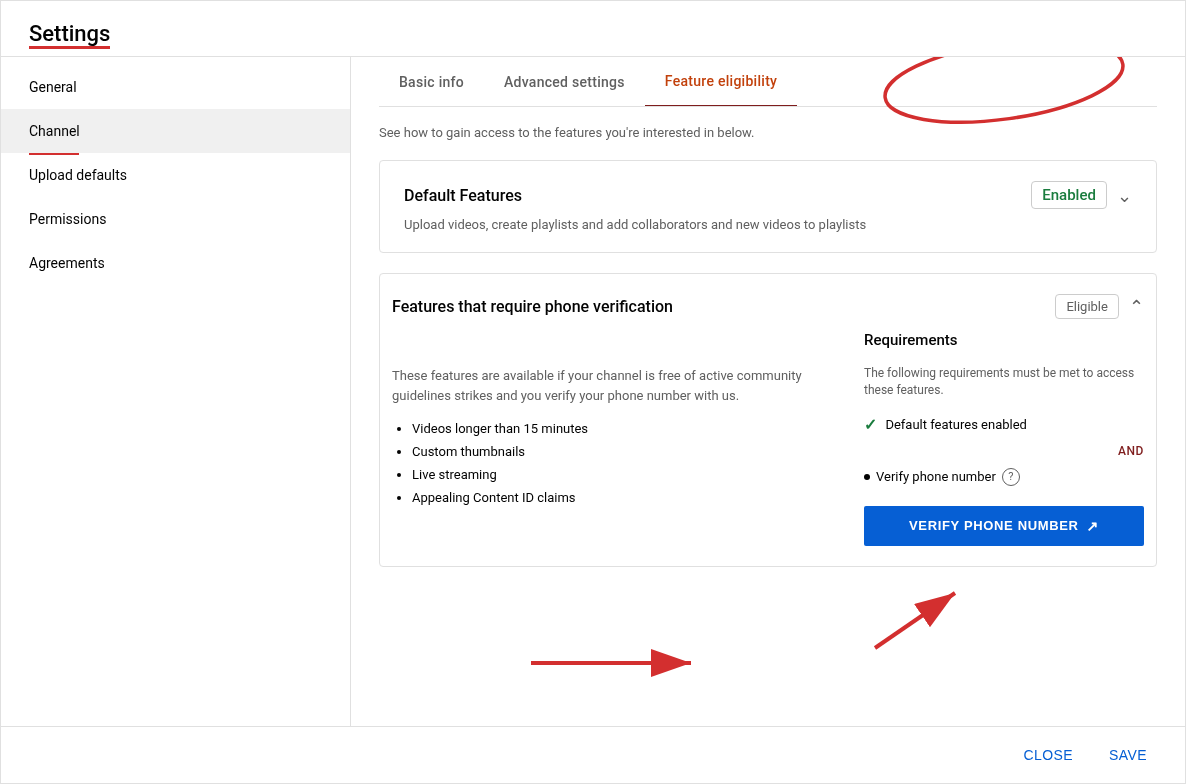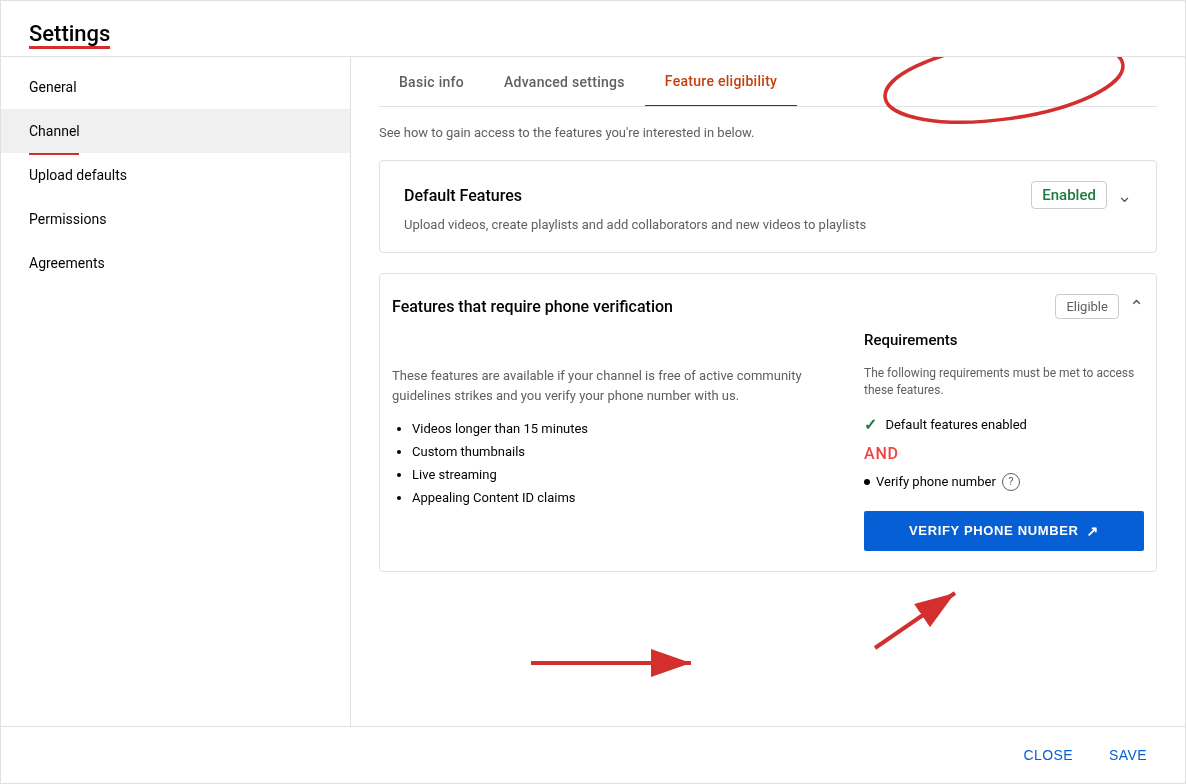--- a/index.html
+++ b/index.html
@@ -203,23 +203,23 @@
       gap: 8px;
       font-size: 13px;
       margin-bottom: 8px;
     }
     .check-icon {
       color: #1a7c3e;
       font-size: 16px;
       font-weight: bold;
     }
     .and-divider {
-      text-align: left;
-      font-size: 16px;
-      color: #ef4444;
+      text-align: right;
+      font-size: 12px;
+      color: #7f1d1d;
       font-weight: 500;
       margin: 10px 0;
       letter-spacing: 0.05em;
     }
     .bullet-item {
       display: flex;
       align-items: center;
       gap: 6px;
       font-size: 13px;
     }

